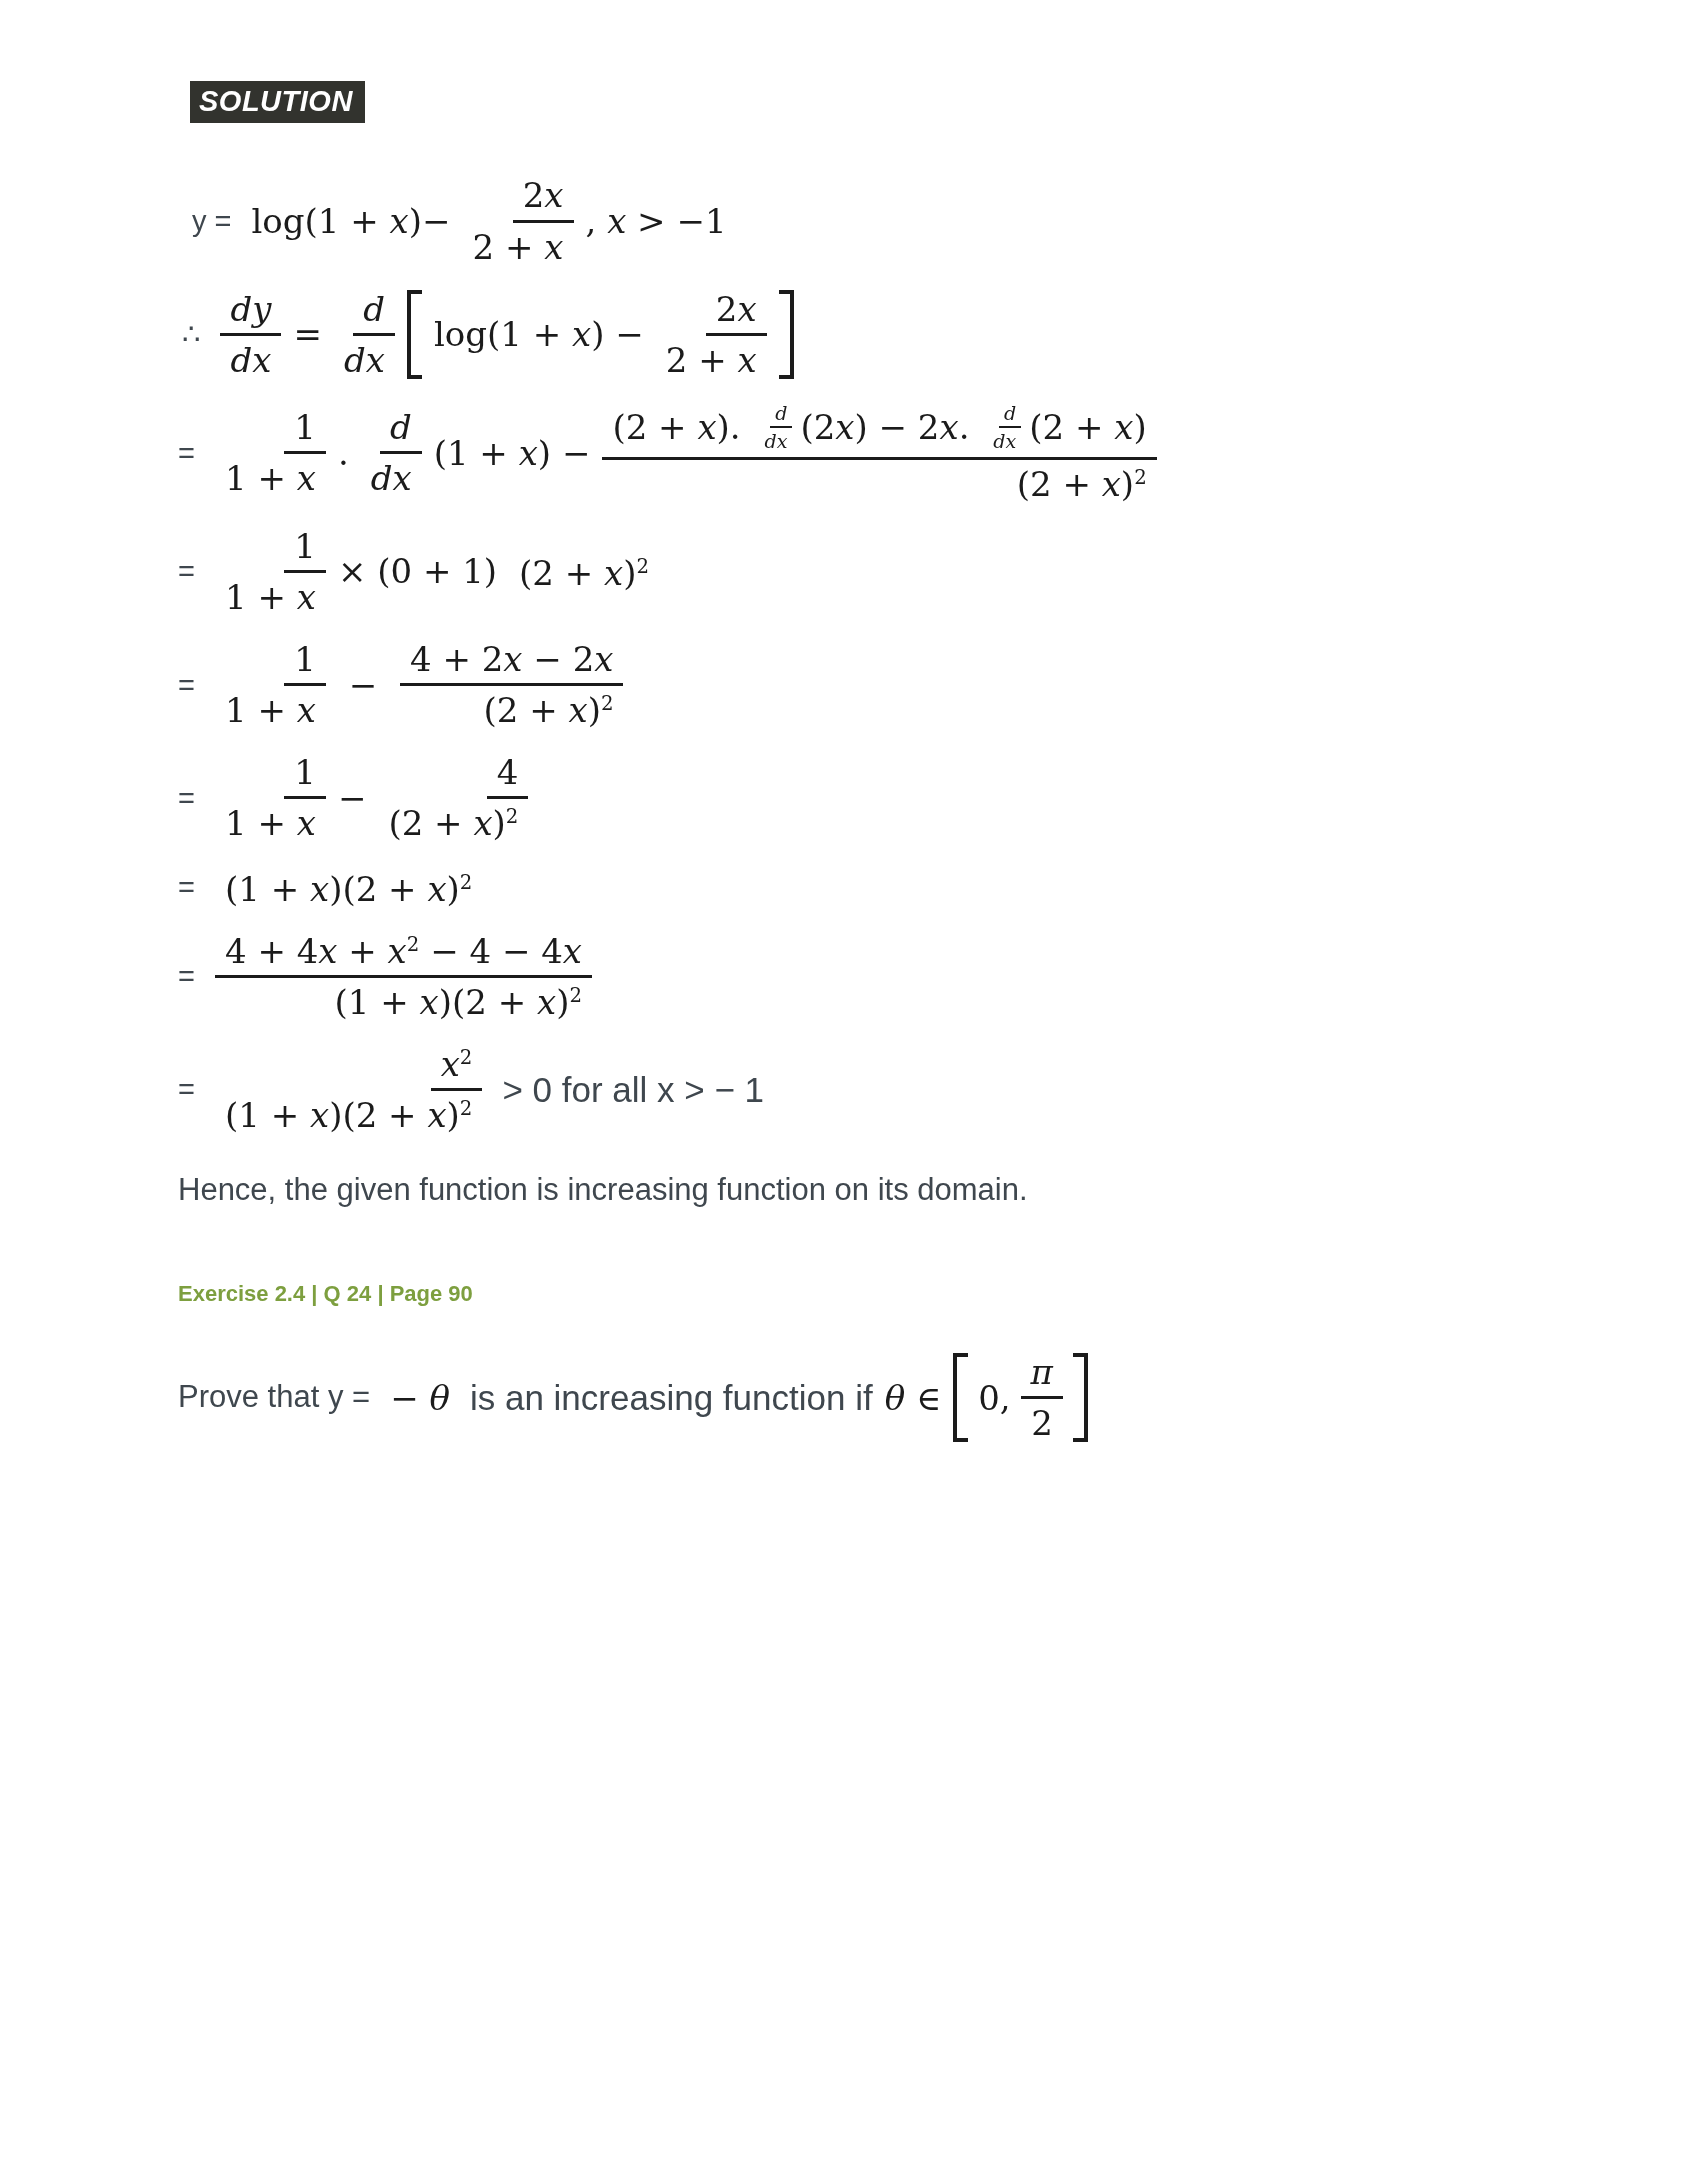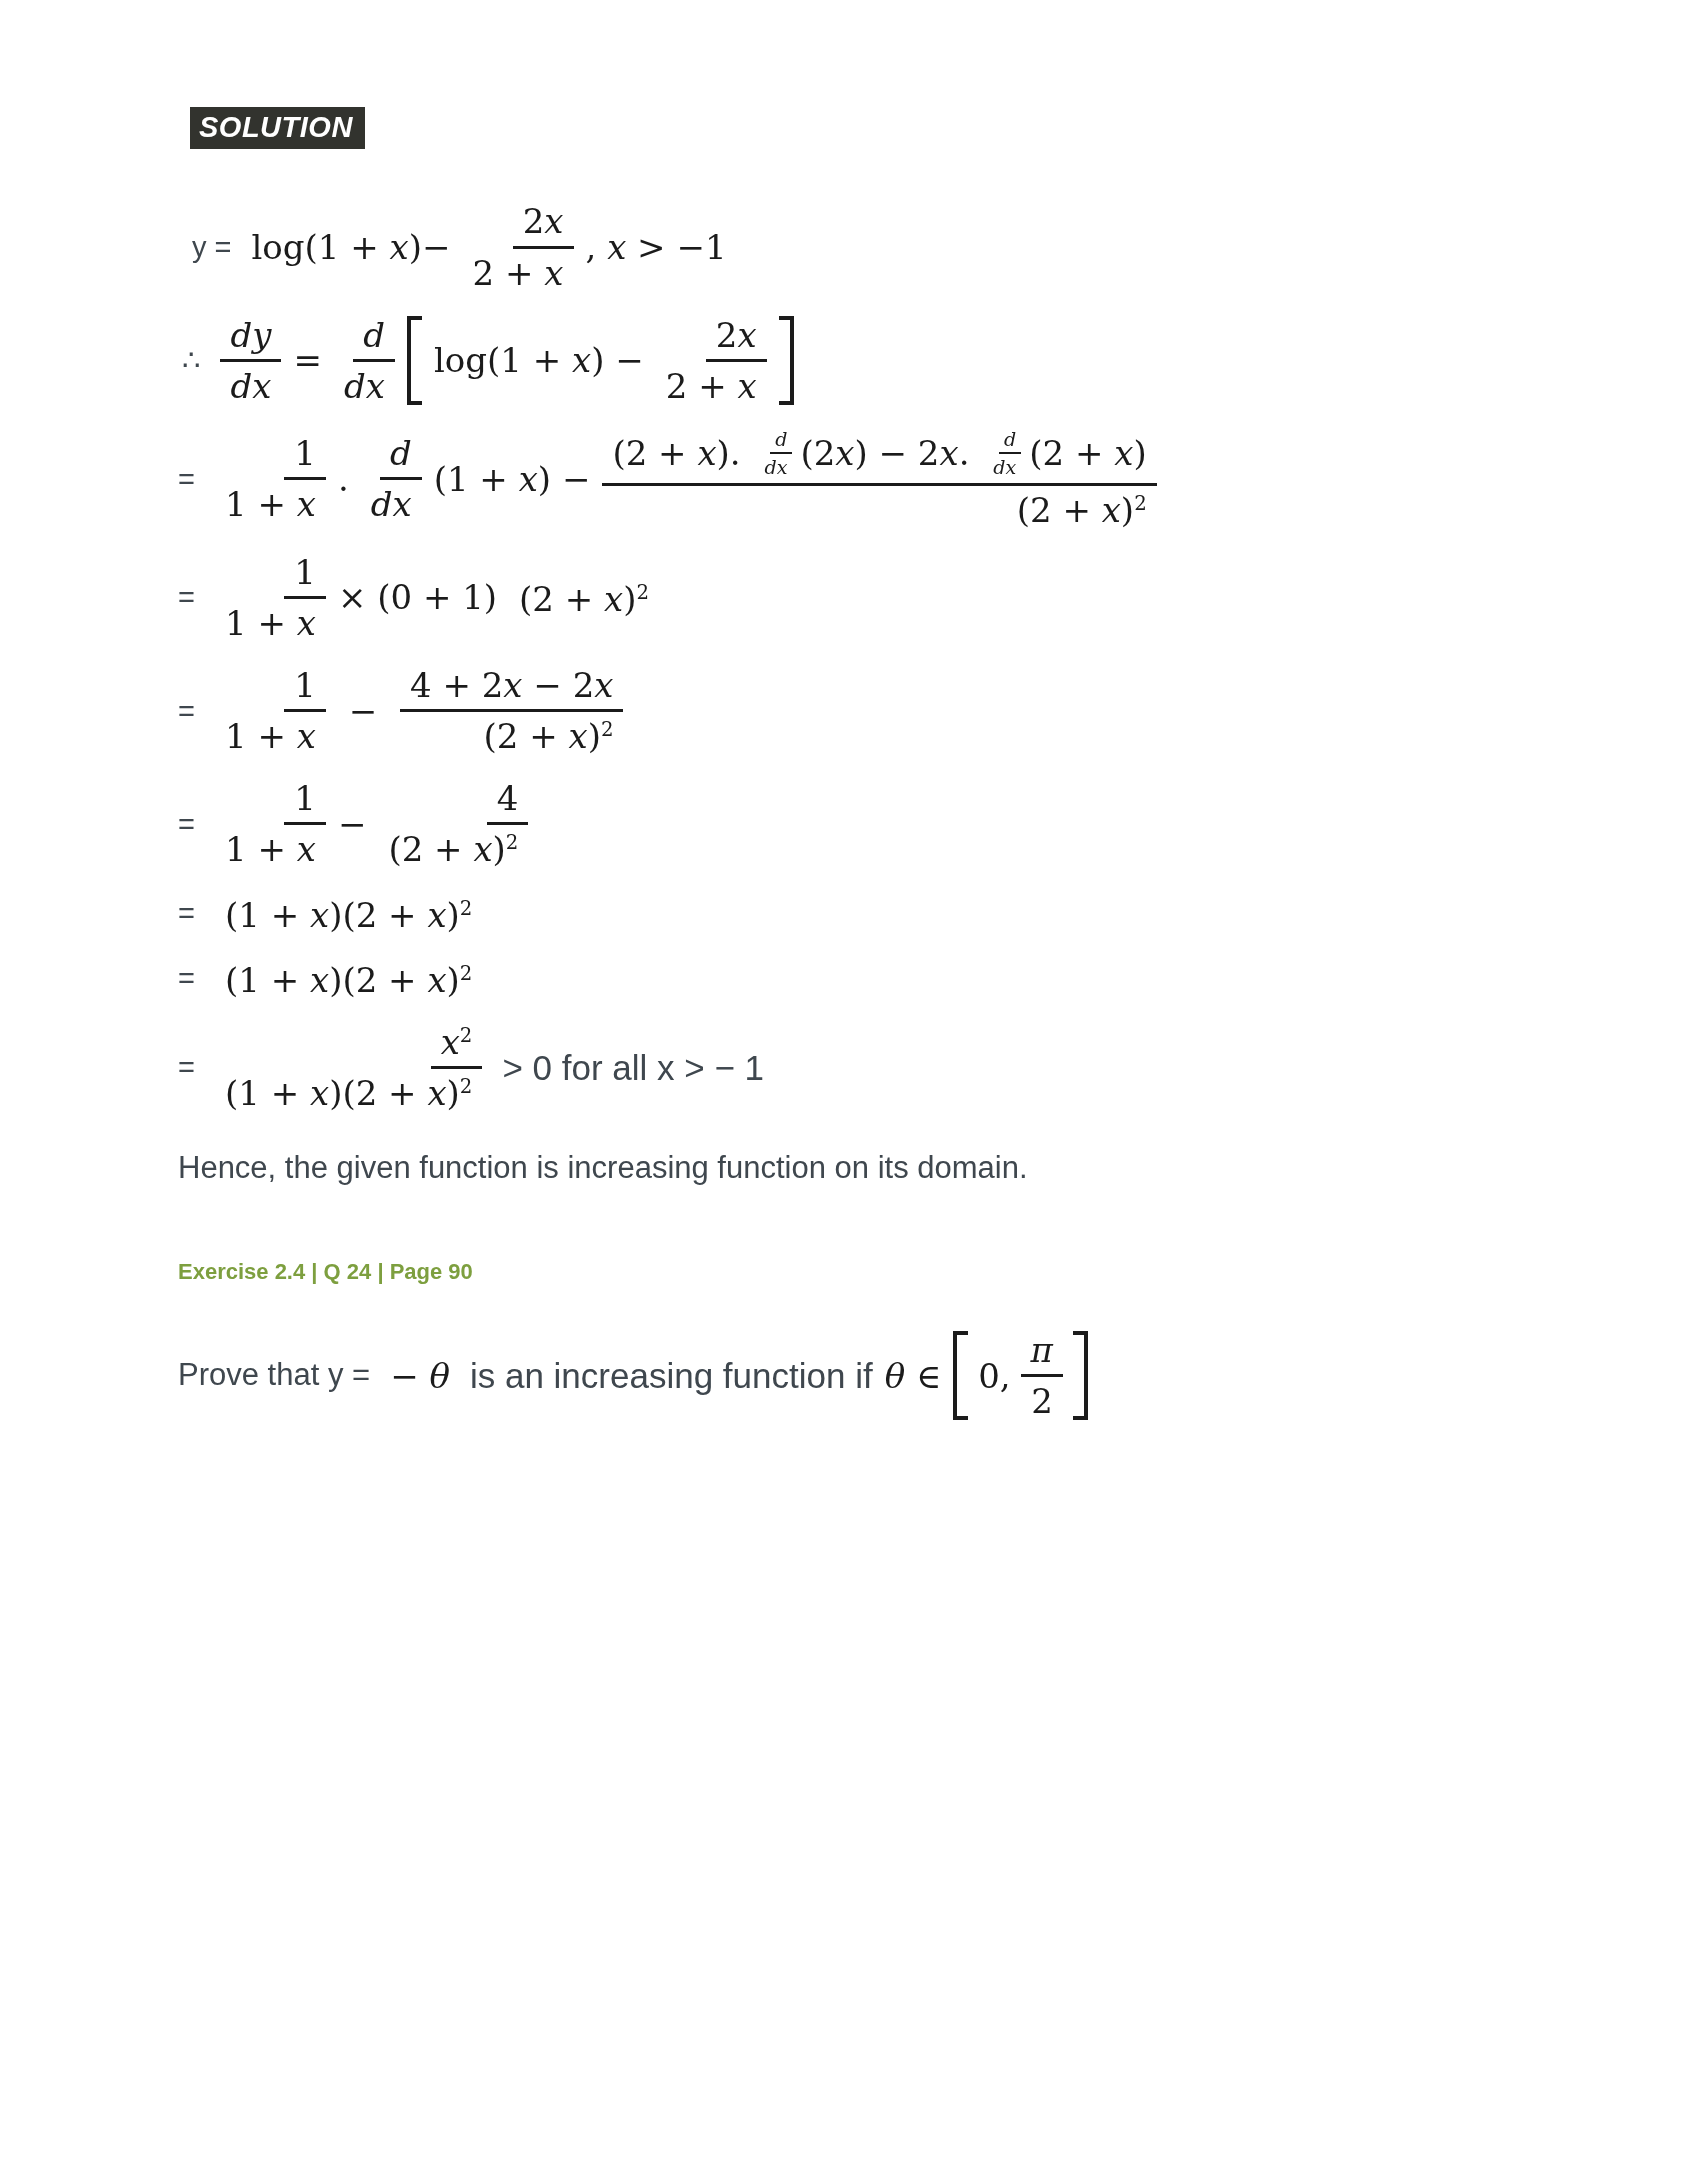--- a/index.html
+++ b/index.html
@@ -1,18 +1,18 @@
 <!DOCTYPE html>
 <html style="--math: #1b1b1b; --plain: #3f474e; --green: #7d9f3f; --label-bg: #32332e; --label-fg: #ffffff;"><head>
 <meta charset="utf-8">
 <style>
   html,body{margin:0;padding:0;background:#fff;}
   .page{
     width:1683px;height:2178px;background:#ffffff;box-sizing:border-box;
-    position:relative;padding:107px 59px 0 178px;
+    position:relative;padding:81px 59px 0 178px;
     font-family:"Liberation Sans",sans-serif;overflow:hidden;
   }
   .sol-label{
     display:inline-block;margin-left:12px;
     background:var(--label-bg,#32332e);color:var(--label-fg,#fff);
     font-style:italic;font-weight:600;font-size:29px;letter-spacing:0.5px;
     padding:5px 12px 7px 9px;line-height:1.05;
   }
   #math-area{margin-top:51px;display:flex;flex-direction:column;gap:20px;align-items:flex-start;}
   .eq{
@@ -137,20 +137,21 @@
       </div>
       <div class="eq">
         <span class="lead">=</span>
         <span class="frac">
           <span class="den"><span class="mt">(1 + <i>x</i>)(2 + <i>x</i>)<sup>2</sup></span></span>
         </span>
       </div>
       <div class="eq">
         <span class="lead">=</span>
         <span class="frac">
+          <span class="num"><span class="mt">4 + 4<i>x</i> + <i>x</i><sup>2</sup> − 4 − 4<i>x</i></span></span>
           <span class="den"><span class="mt">(1 + <i>x</i>)(2 + <i>x</i>)<sup>2</sup></span></span>
         </span>
       </div>
       <div class="eq">
         <span class="lead">=</span>
         <span class="frac">
           <span class="num"><span class="mt"><i>x</i><sup>2</sup></span></span>
           <span class="den"><span class="mt">(1 + <i>x</i>)(2 + <i>x</i>)<sup>2</sup></span></span>
         </span>
         <span class="pl">&gt; 0 for all x &gt; − 1</span>

